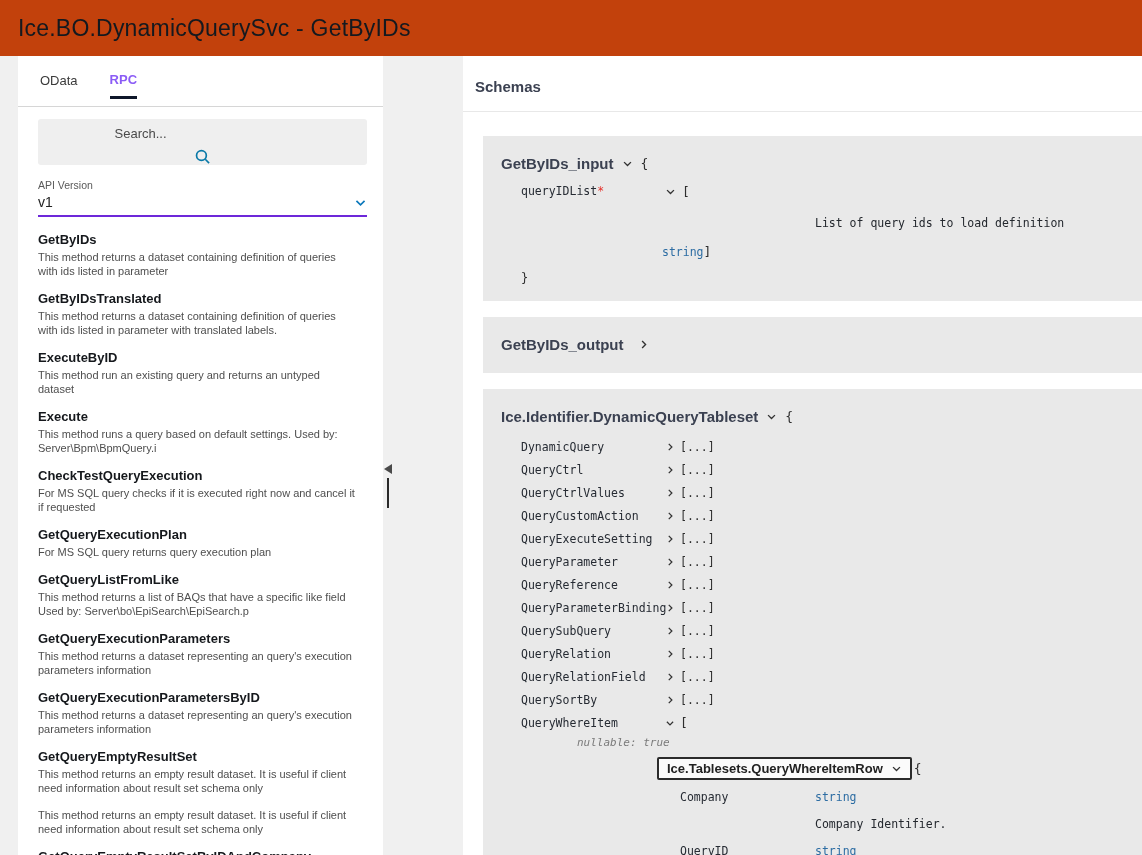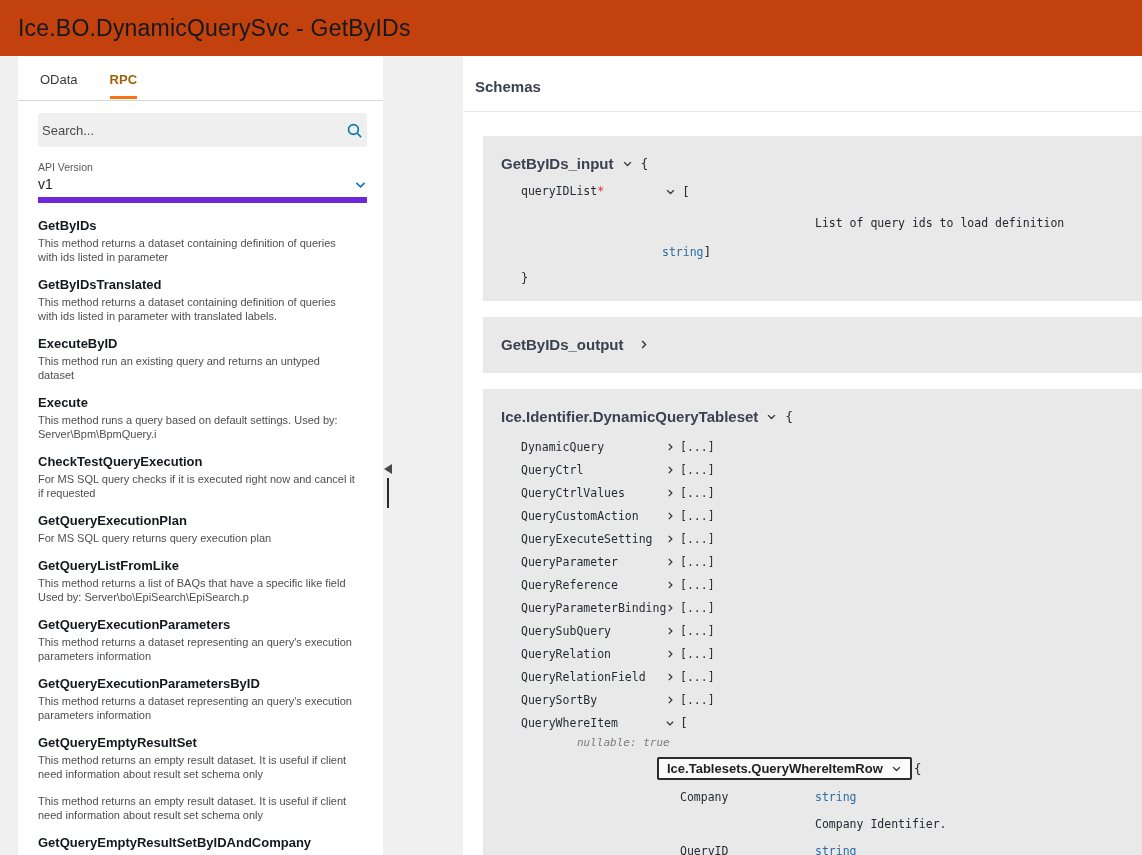--- a/index.html
+++ b/index.html
@@ -9,30 +9,30 @@
 
   
   .app-header { height:56px; display:flex; align-items:center; padding-left:18px; background:#c2410c; }
   .app-title { font-size:23px; font-weight:500; color:#14191f; letter-spacing:.2px; }
 
   
   .content { display:flex; height:799px; background:#f0f0f0; }
 
   
   .sidebar { width:365px; margin-left:18px; background:#ffffff; overflow:hidden; flex:none; }
-  .tabbar { display:flex; gap:32px; padding:16px 22px 2px 22px; border-bottom:1px solid #d6d6d6; }
+  .tabbar { display:flex; gap:32px; padding:16px 22px 8px 22px; border-bottom:1px solid #d6d6d6;align-items:center; }
   .tab { font-size:13px; color:#3a3a3a; padding-bottom:9px; cursor:pointer; }
-  .tab.active { color:#a16207; font-weight:700; border-bottom:3px solid #f97316; margin-bottom:-1px; }
-
-  .search-box { margin:12px 16px 0 20px; background:#efefef; border-radius:3px; height:34px; display:flex; align-items:center; padding:0 4px; }
+  .tab.active { color:#8b5cf6; font-weight:700; border-bottom:3px solid #0f172a; margin-bottom:-1px; }
+
+  .search-box { margin:12px 16px 0 20px; background:#efefef; border-radius:3px; height:46px; display:flex; align-items:center; padding:0 16px;flex-direction:column; }
   .search-box input { flex:1; border:none; background:transparent; outline:none; font-size:13px; color:#333; font-family:"Liberation Sans", sans-serif; }
   .search-box input::placeholder { color:#4a4a4a; }
   .search-icon { color:#0979a8; display:flex; align-items:center; cursor:pointer; }
 
-  .api-version { margin:14px 16px 0 20px; border-bottom:6px solid #6d28d9; padding-bottom:5px; cursor:pointer; }
+  .api-version { margin:14px 16px 0 20px; border-bottom:2px solid #6d28d9; padding-bottom:5px; cursor:pointer; }
   .api-version-label { font-size:10.5px; color:#595959; margin-bottom:3px; }
   .api-version-row { display:flex; justify-content:space-between; align-items:center; font-size:14px; color:#222; }
   .api-version-row .chev { color:#0b78bb; }
 
   .method-list { padding:15px 18px 0 20px; }
   .method { margin-bottom:13px; cursor:pointer; }
   .method-name { font-size:13px; font-weight:700; color:#15181c; margin-bottom:3px; }
   .method-desc { font-size:11px; color:#4e4e4e; line-height:14px; max-width:320px; }
 
   

